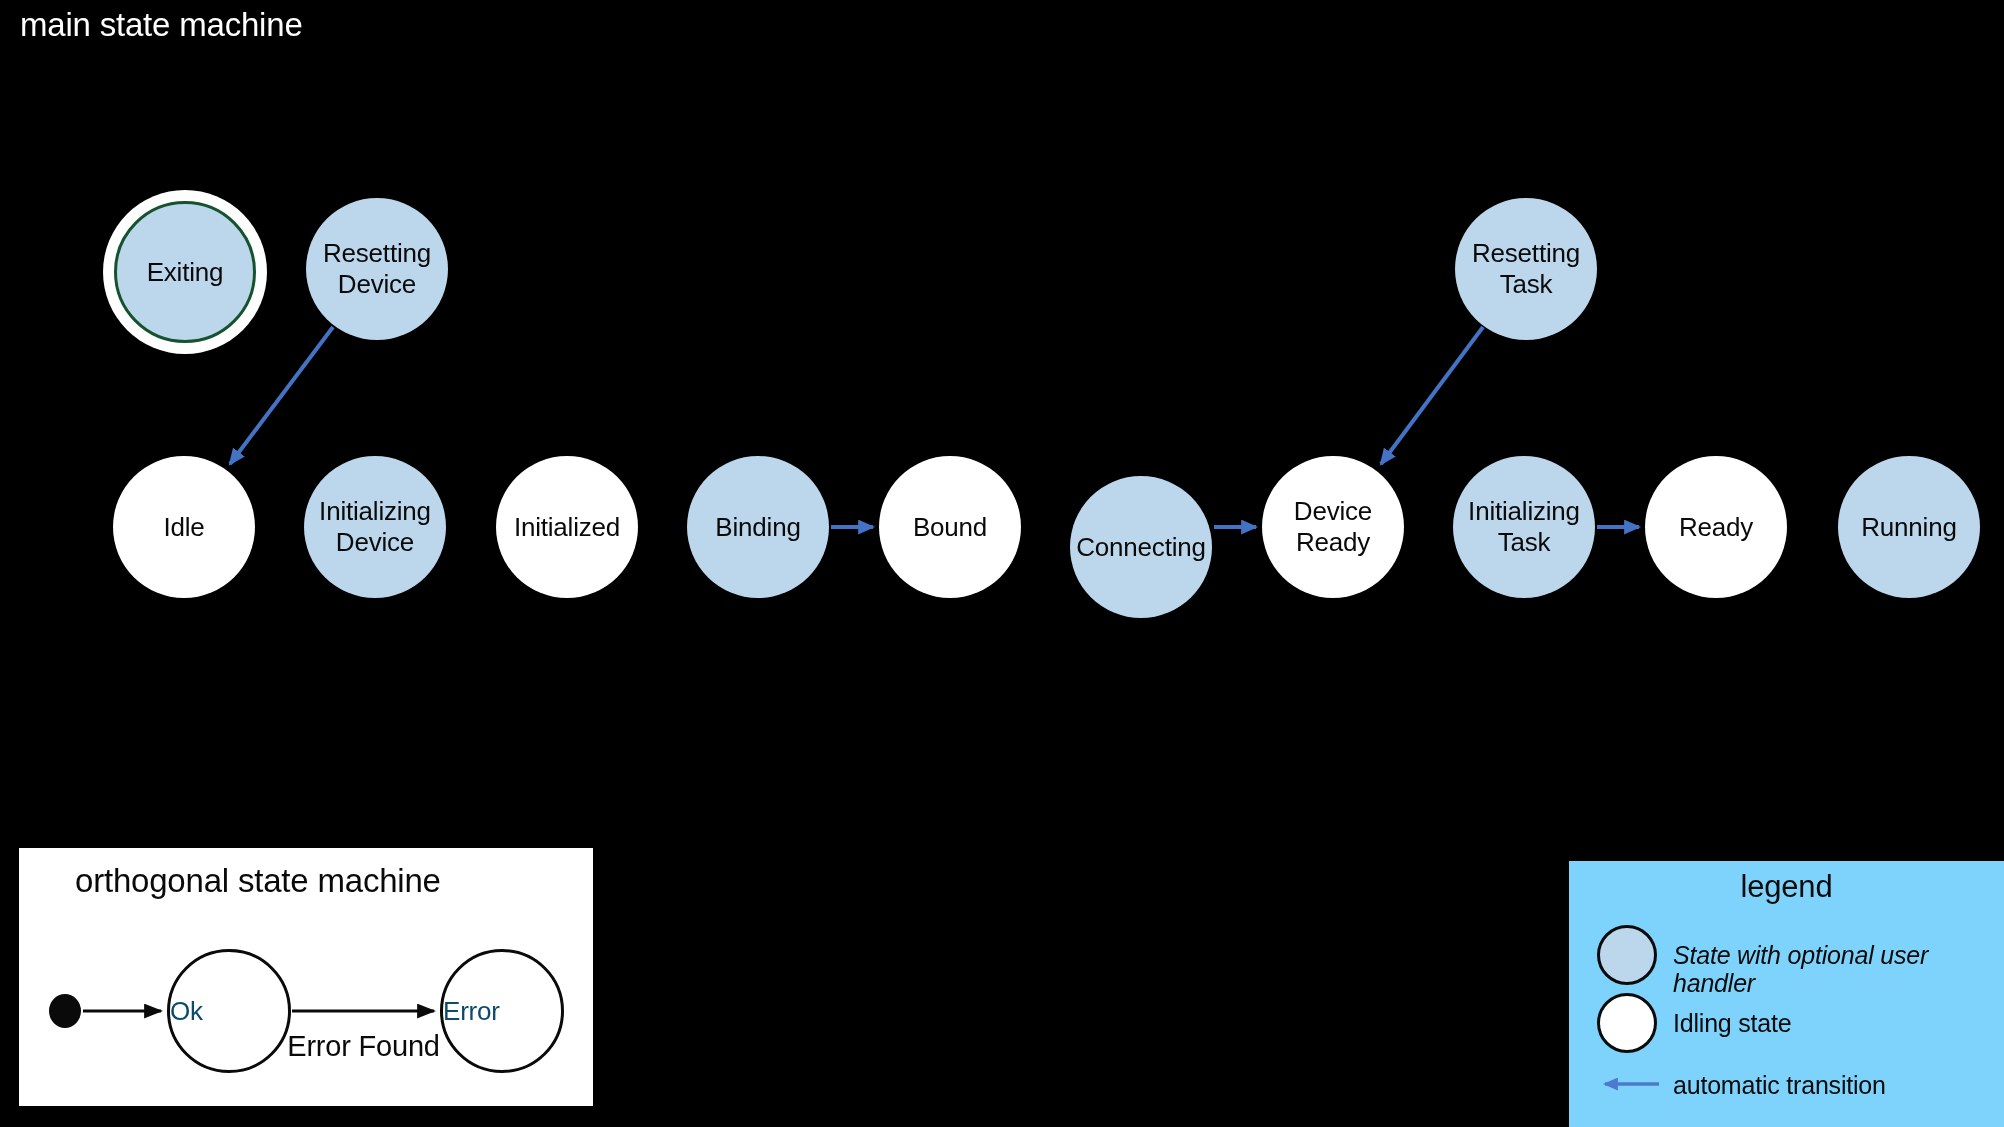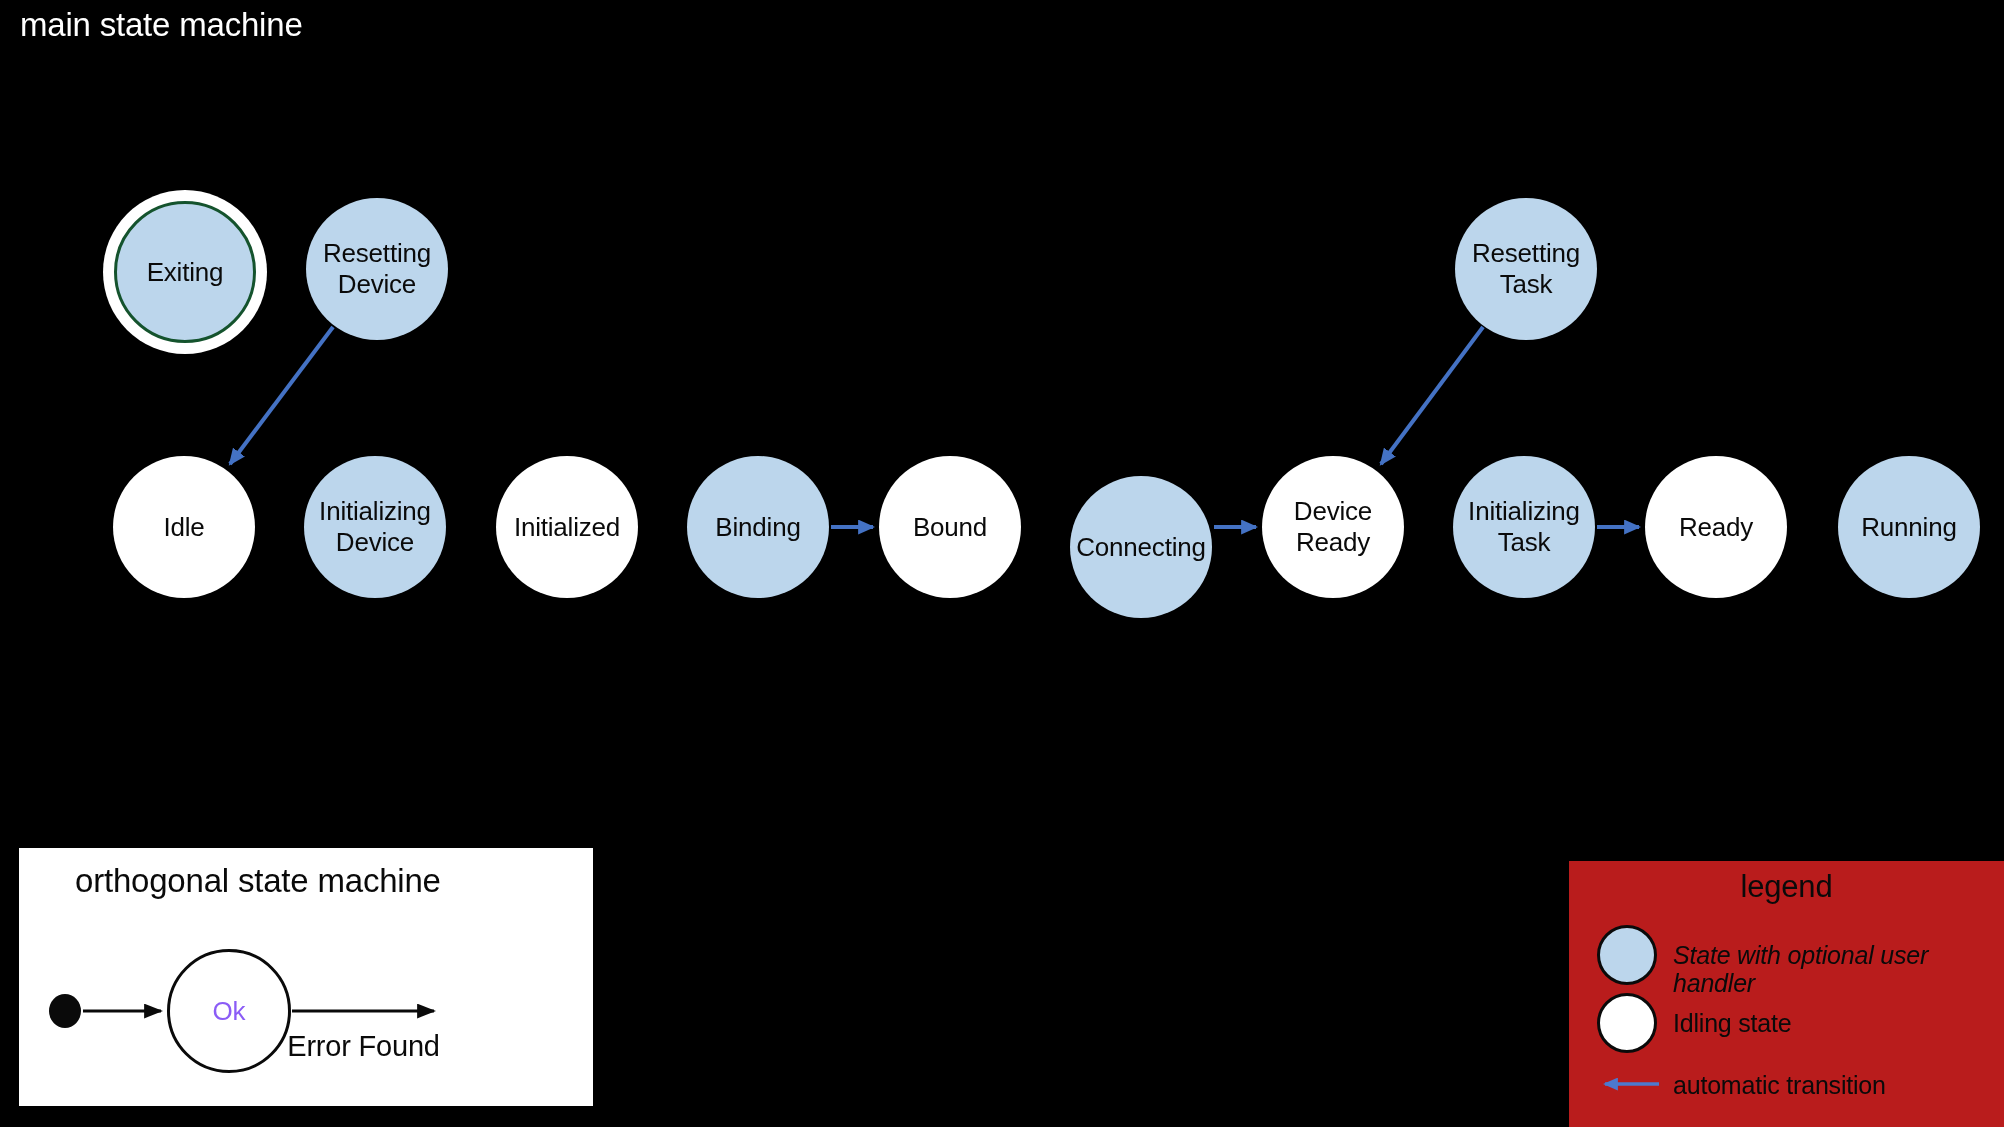--- a/index.html
+++ b/index.html
@@ -16,25 +16,25 @@
            text-align:center; color:#0a0a0a; font-size:26px; line-height:31px;
            white-space:pre-line; }
   .state.handler { background:#bcd6ec; }
   .state.idling  { background:#ffffff; }
   .state.final   { border:3px solid #14532d; box-shadow:0 0 0 11px #fff; }
 
   .ortho-box { position:absolute; left:19px; top:848px; width:574px; height:258px; background:#fff; }
   .ortho-title { position:absolute; left:28px; top:14px; color:#0a0a0a; font-size:33px;margin-left:28px; }
   .small-state { position:absolute; width:124px; height:124px; border-radius:50%;
                  background:#fff; border:3px solid #0a0a0a; display:flex; align-items:center;
-                 justify-content:center; text-align:center; color:#8b5cf6; font-size:26px; }
+                 text-align:center; color:#0c4a6e; font-size:26px; }
   .edge-label { position:absolute; left:252px; top:182px; width:185px; text-align:center;
                 color:#0a0a0a; font-size:29px; font-weight:500; }
 
-  .legend-box { position:absolute; left:1569px; top:861px; width:435px; height:266px; background:#b91c1c; }
+  .legend-box { position:absolute; left:1569px; top:861px; width:435px; height:266px; background:#7dd3fc; }
   .legend-title { position:absolute; left:0; top:8px; width:100%; text-align:center;
                   color:#0a0a0a; font-size:31px; }
   .legend-swatch { position:absolute; left:28px; width:60px; height:60px; border-radius:50%;
                    border:3px solid #0a0a0a; }
   .legend-swatch.blue { background:#bcd6ec; }
   .legend-swatch.white { background:#fff; }
   .legend-label { position:absolute; left:104px; color:#0a0a0a; font-size:25px; line-height:28px; }
 </style>
 </head>
 <body>
@@ -110,20 +110,23 @@
           <path d="M0,0 L18,7 L0,14 Z" fill="#0a0a0a"></path>
         </marker>
       </defs>
       <ellipse cx="46" cy="163" rx="16" ry="17" fill="#0a0a0a"></ellipse>
       <line x1="64" y1="163" x2="142" y2="163" stroke="#0a0a0a" stroke-width="3" marker-end="url(#arrowBlack)"></line>
       <line x1="273" y1="163" x2="415" y2="163" stroke="#0a0a0a" stroke-width="3" marker-end="url(#arrowBlack)"></line>
     </svg>
     <div class="small-state" style="left:148px; top:101px;">
       <span>Ok</span>
     </div>
+    <div class="small-state" style="left:421px; top:101px;">
+      <span>Error</span>
+    </div>
     <div class="edge-label">Error Found</div>
   </div>
 
   <div class="legend-box">
     <div class="legend-title">legend</div>
 
     <div class="legend-swatch blue" style="top:64px;"></div>
     <div class="legend-label" style="top:80px;font-style:italic;">State with optional user handler</div>
 
     <div class="legend-swatch white" style="top:132px;"></div>

